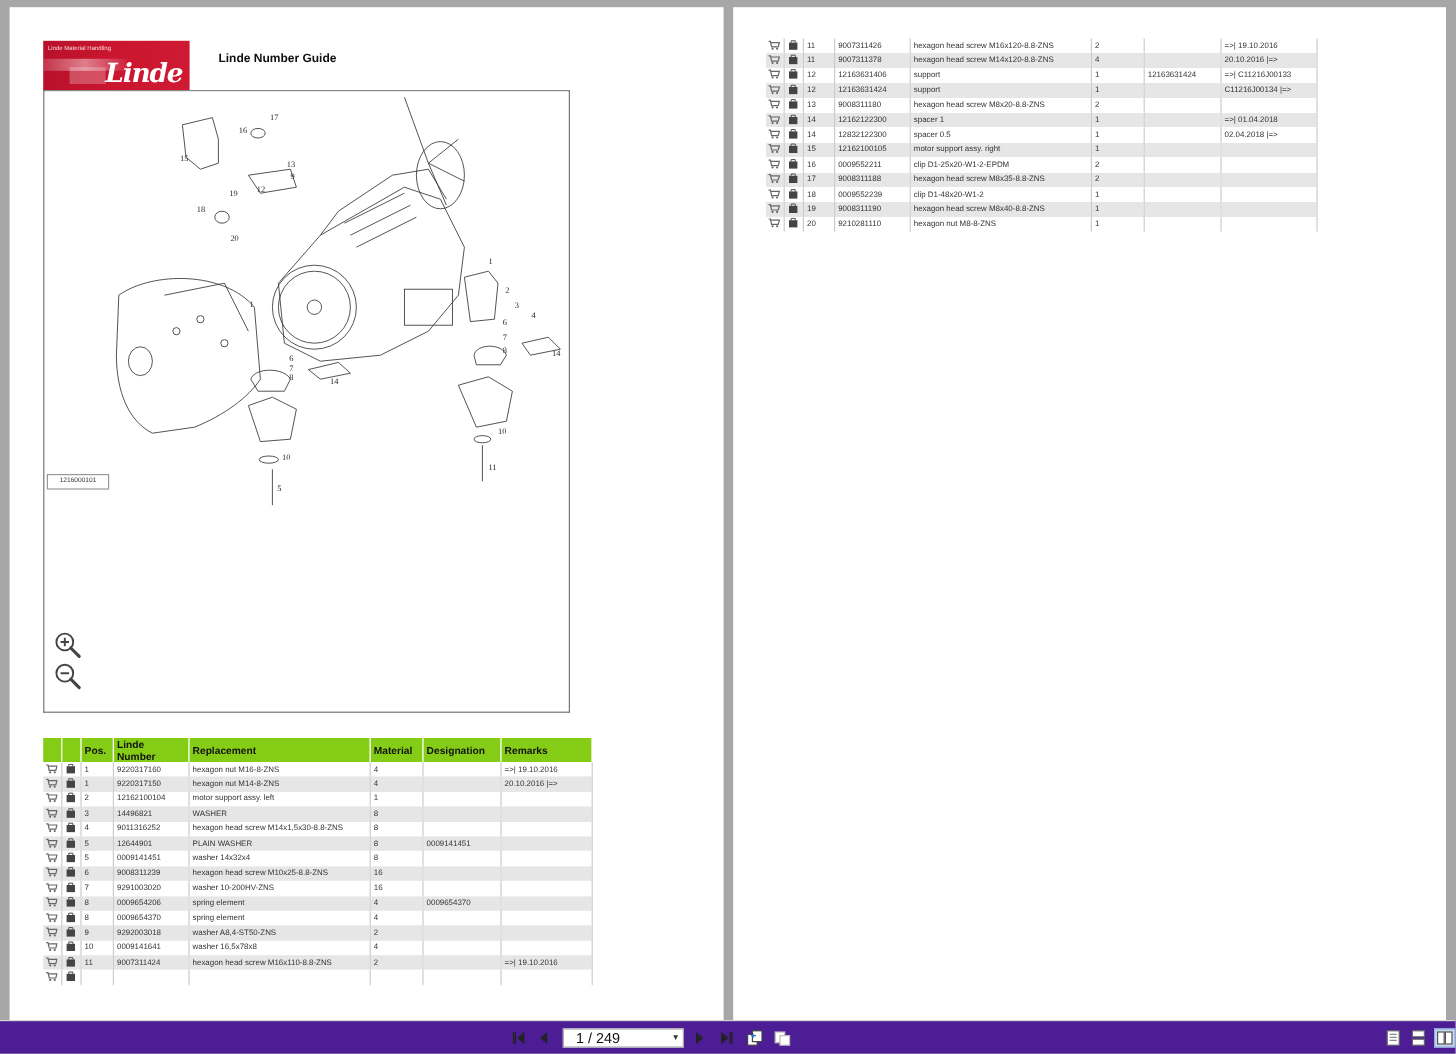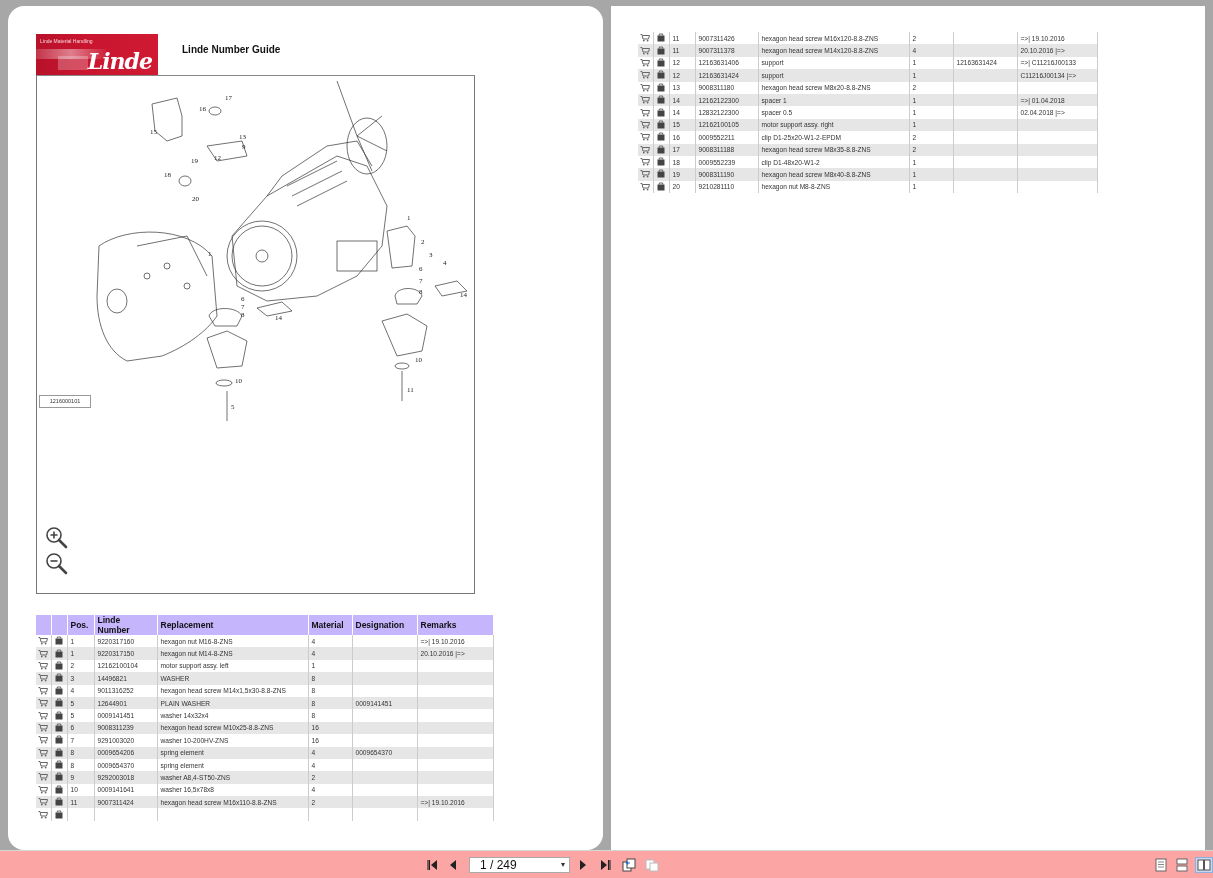--- a/index.html
+++ b/index.html
@@ -1,38 +1,38 @@
 <!DOCTYPE html>
 <html><head>
 <meta charset="utf-8">
 <style>
   html,body{margin:0;padding:0;}
   body{width:1213px;height:878px;background:#a7a7a7;position:relative;overflow:hidden;font-family:"Liberation Sans",sans-serif;}
   .page{position:absolute;background:#fff;top:6px;height:844px;}
-  #page-left{left:8px;width:595px;border-radius:16px;}
+  #page-left{left:8px;width:595px;}
   #page-right{left:611px;width:594px;}
   .logo{position:absolute;left:28px;top:28px;width:122px;height:41px;background:linear-gradient(90deg,#b8112a 0%,#c9152f 40%,#d01a33 100%);overflow:hidden;}
   .logo .sub{position:absolute;left:4px;top:4px;font-size:5px;color:#f6d6da;}
   .logo .band{position:absolute;left:0;top:15px;width:70px;height:10px;background:linear-gradient(90deg,rgba(255,255,255,.15),rgba(255,255,255,.45),rgba(255,255,255,.05));}
   .logo .band2{position:absolute;left:22px;top:22px;width:30px;height:14px;background:rgba(255,255,255,.25);}
   .logo .word{position:absolute;right:6px;top:14px;font-family:"DejaVu Serif",serif;font-style:italic;font-weight:bold;font-size:22px;color:#fff;letter-spacing:-1px;}
   .title{position:absolute;left:174px;top:38px;font-size:10px;font-weight:bold;color:#111;}
   .drawing{position:absolute;left:28px;top:69px;width:439px;height:519px;border:1px solid #777;box-sizing:border-box;border-top:1px solid #888;background:#fff;}
   .drawing svg{position:absolute;left:0;top:0;}
   .figlabel{position:absolute;left:2px;top:319px;width:50px;height:11px;border:1px solid #999;font-size:5.5px;line-height:11px;text-align:center;color:#333;background:#fff;}
   .zoombtn{position:absolute;left:8px;width:24px;height:24px;cursor:pointer;}
   table.parts{position:absolute;border-collapse:collapse;font-size:6.6px;color:#333;table-layout:fixed;}
-  table.parts th{background:#c4b5fd;font-weight:bold;color:#111;font-size:8.5px;text-align:left;padding:0 3px;height:14px;border-right:1px solid #fff;}
+  table.parts th{background:#84cc16;font-weight:bold;color:#111;font-size:8.5px;text-align:left;padding:0 3px;height:14px;border-right:1px solid #fff;}
   table.parts td{height:12.4px;padding:0 3px;border-right:1px solid #ccc;white-space:nowrap;overflow:hidden;}
   table.parts tr.odd td{background:#fff;}
   table.parts tr.even td{background:#e6e6e6;}
   table.parts td.ic{padding:0;text-align:center;}
   #tbl-left{left:28px;top:609px;width:457px;}
   #tbl-right{left:27px;top:26px;width:459px;}
-  .toolbar{position:absolute;left:0;top:850px;width:1213px;height:28px;background:#fca5a5;border-top:1px solid #d7d7d7;}
+  .toolbar{position:absolute;left:0;top:850px;width:1213px;height:28px;background:#4c1d95;border-top:1px solid #d7d7d7;}
   .tb{position:absolute;top:7px;height:14px;display:flex;align-items:center;justify-content:center;cursor:pointer;}
   .pagebox{position:absolute;left:469px;top:6px;width:101px;height:16px;background:#fff;border:1px solid #aaa;box-sizing:border-box;font-size:12px;line-height:14px;color:#111;padding-left:10px;}
   .pagebox .dd{position:absolute;right:4px;top:0;font-size:8px;color:#333;}
 </style>
 </head>
 <body>
 
 <div class="page" id="page-left">
   <div class="logo">
     <div class="sub">Linde Material Handling</div>

